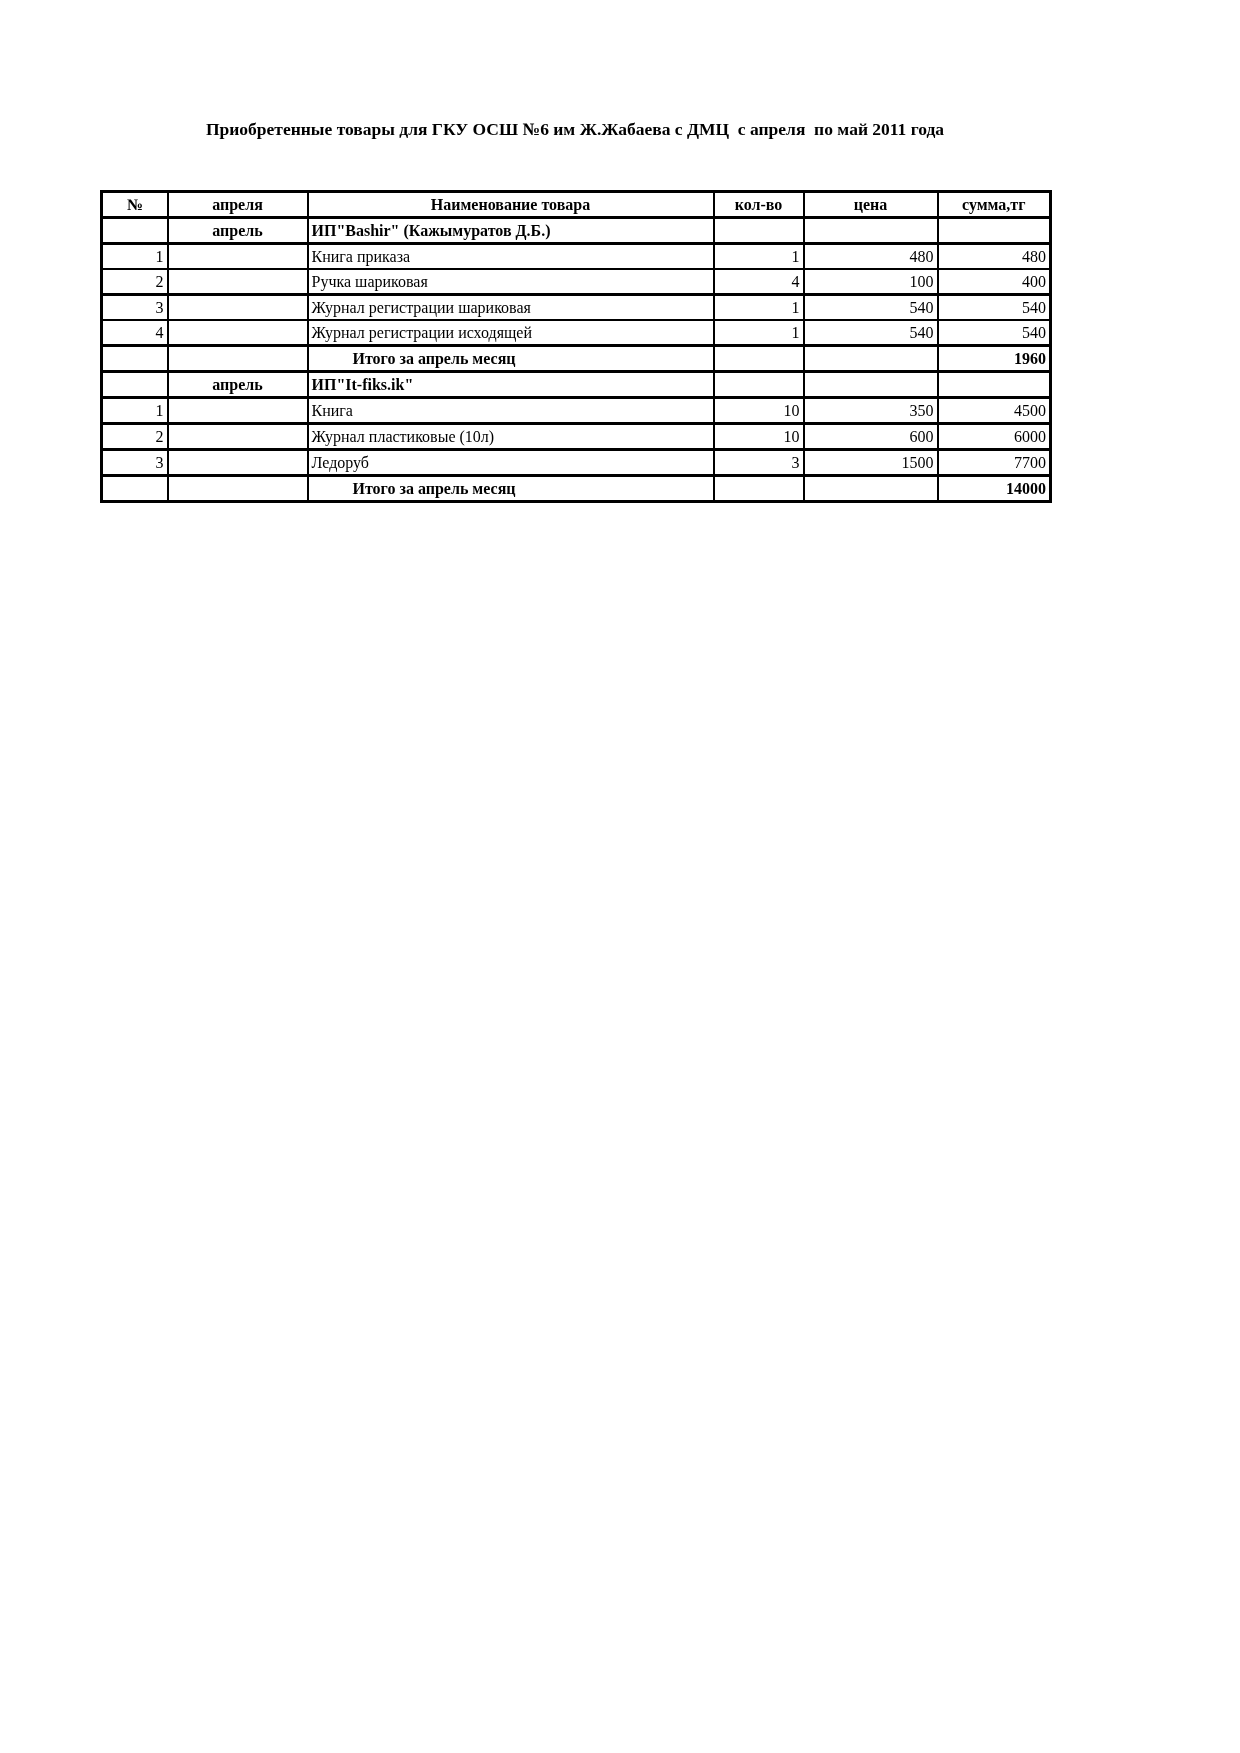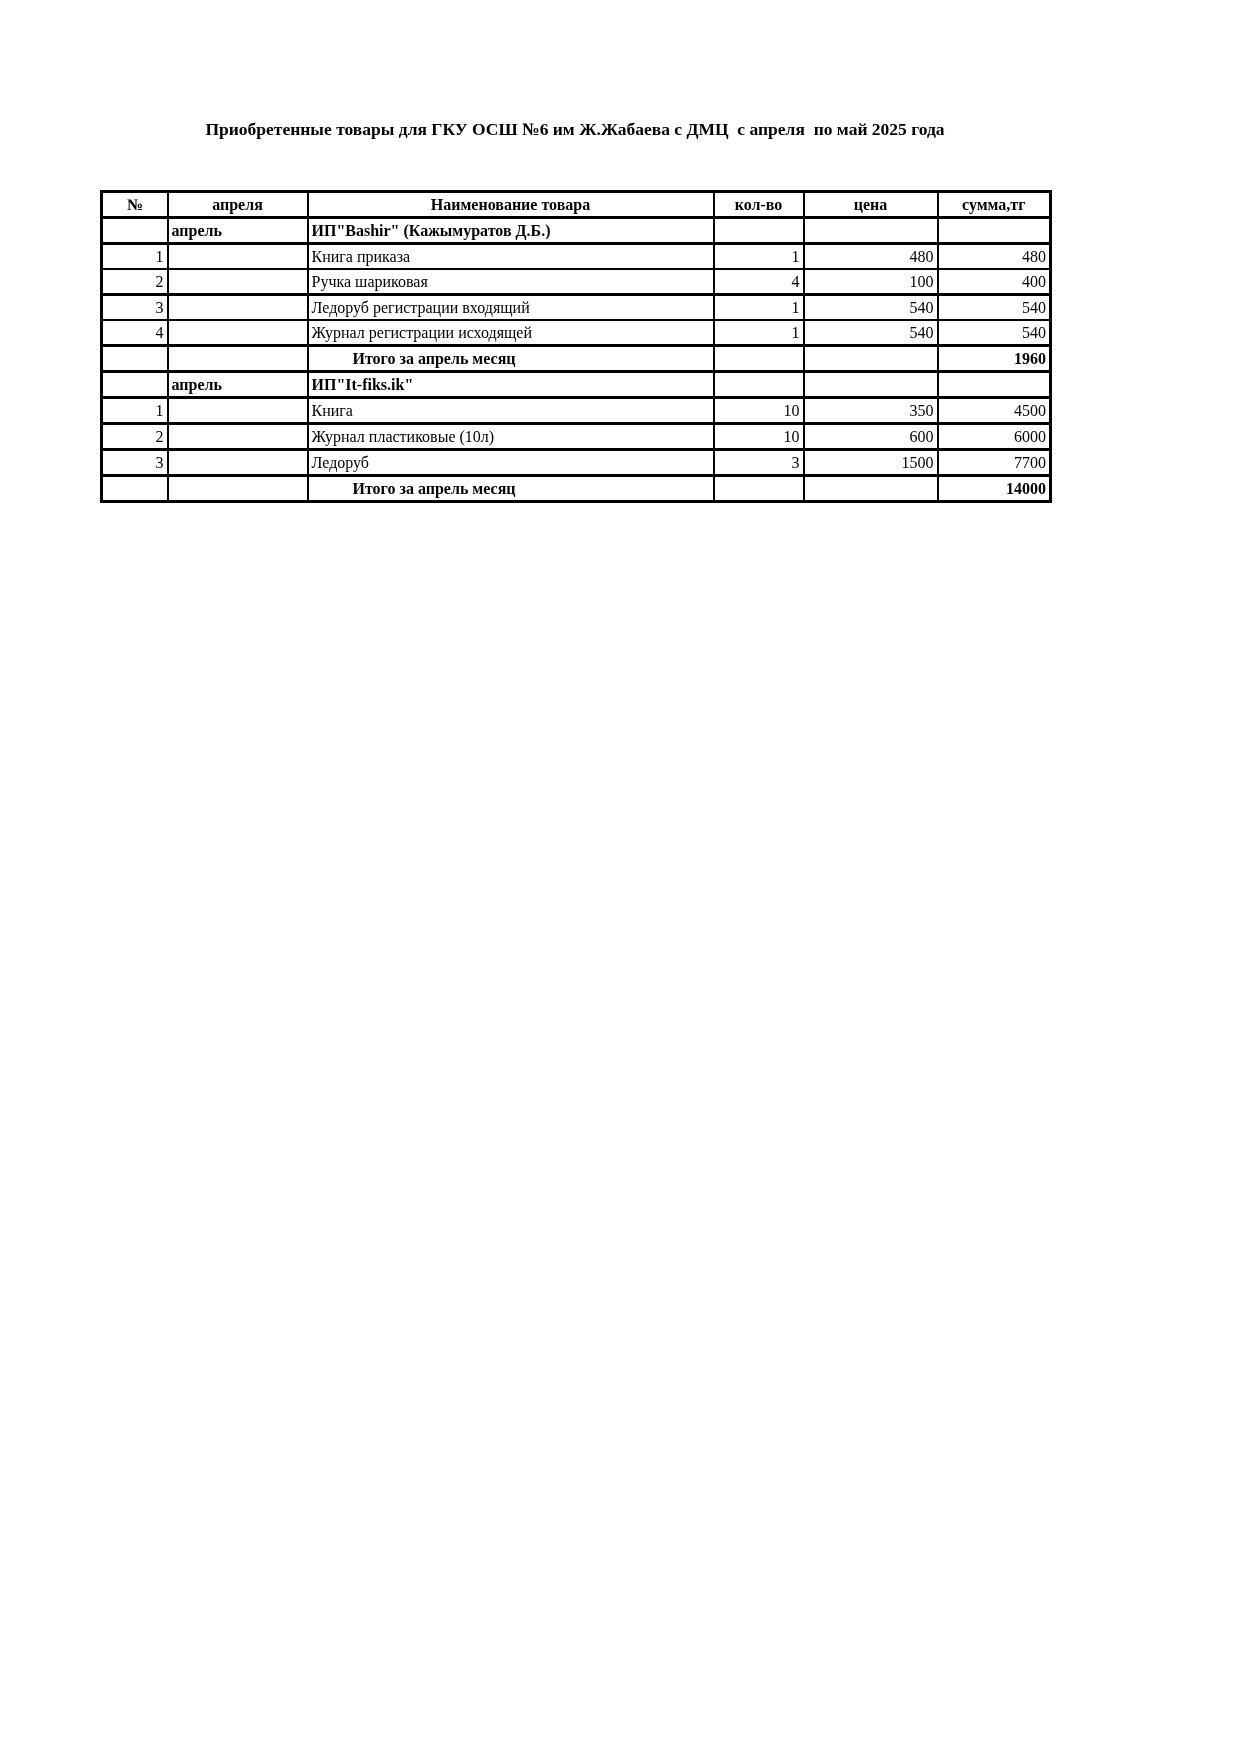--- a/index.html
+++ b/index.html
@@ -49,31 +49,31 @@
   }
   .purchases tbody td {
     border-top-width: 3px;
   }
   
   .purchases tbody tr:nth-child(3) td,
   .purchases tbody tr:nth-child(5) td {
     border-top-width: 1px;
   }
   .col-num   { text-align: right;  padding-right: 8px; }
-  .col-month { font-weight: bold; }
+  .col-month { text-align: center; font-weight: bold; }
   .col-name  { text-align: left;   padding-left: 4px; }
   .col-qty, .col-price, .col-sum { text-align: right; padding-right: 3px; }
   tr.supplier .col-name { font-weight: bold; }
   tr.total .col-name,
   tr.total .col-sum { font-weight: bold; padding-left: 44px; }
 </style>
 </head>
 <body>
 
-<div class="doc-title">Приобретенные товары для ГКУ ОСШ №6 им Ж.Жабаева с ДМЦ  с апреля  по май 2025 года</div>
+<div class="doc-title">Приобретенные товары для ГКУ ОСШ №6 им Ж.Жабаева с ДМЦ  с апреля  по май 2011 года</div>
 
 <table class="purchases">
   <colgroup>
     <col style="width:66px">
     <col style="width:140px">
     <col style="width:406px">
     <col style="width:90px">
     <col style="width:134px">
     <col style="width:113px">
   </colgroup>
@@ -108,21 +108,21 @@
         <td class="col-num">2</td>
         <td class="col-month"></td>
         <td class="col-name">Ручка шариковая</td>
         <td class="col-qty">4</td>
         <td class="col-price">100</td>
         <td class="col-sum">400</td>
       </tr>
       <tr class="item">
         <td class="col-num">3</td>
         <td class="col-month"></td>
-        <td class="col-name">Ледоруб регистрации входящий</td>
+        <td class="col-name">Журнал регистрации шариковая</td>
         <td class="col-qty">1</td>
         <td class="col-price">540</td>
         <td class="col-sum">540</td>
       </tr>
       <tr class="item">
         <td class="col-num">4</td>
         <td class="col-month"></td>
         <td class="col-name">Журнал регистрации исходящей</td>
         <td class="col-qty">1</td>
         <td class="col-price">540</td>

